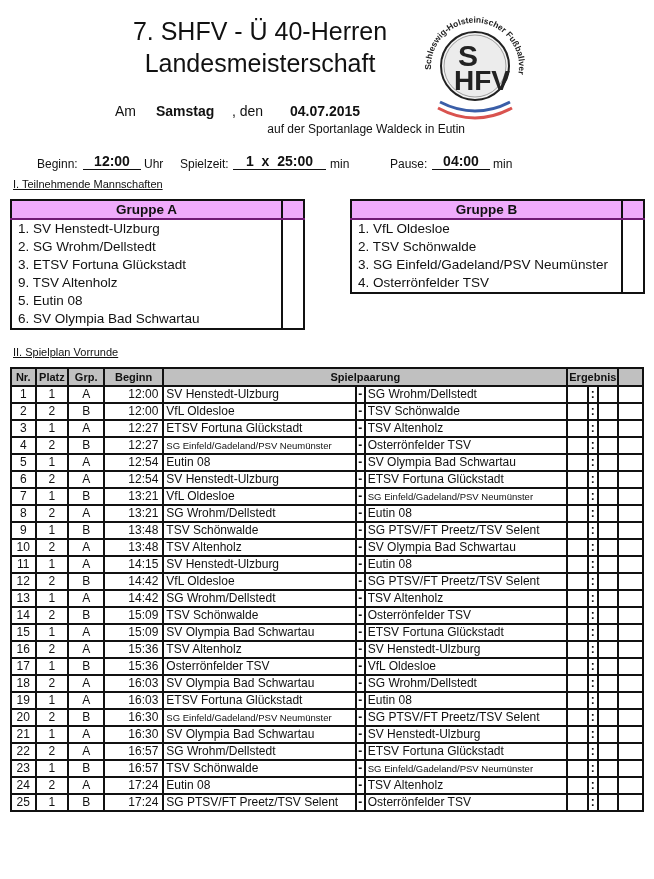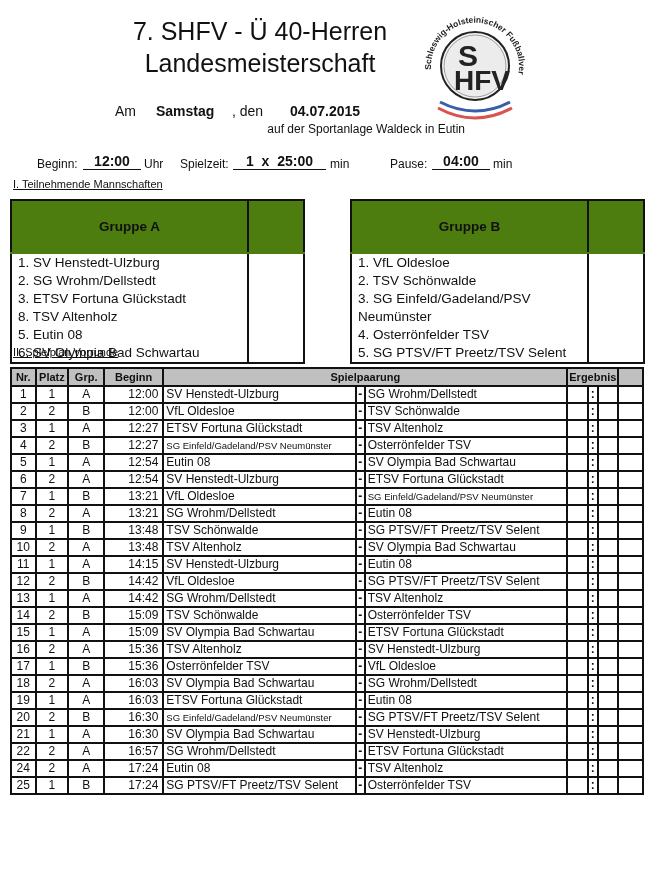--- a/index.html
+++ b/index.html
@@ -9,21 +9,21 @@
   .title { left: 0; width: 520px; text-align: center; font-size: 25px; line-height: 30px; }
   .t1 { top: 16px; left: 0; width: 520px; }
   .t2 { top: 48px; left: 0; width: 520px; }
   .logo { left: 414px; top: 10px; width: 122px; height: 112px; }
   .dateline { top: 103px; font-size: 14px; }
   .venue { top: 122px; left: 0; width: 464px; text-align: right; font-size: 12px; }
   .timeline { top: 155px; font-size: 12px; }
   .ul-field { display: inline-block; border-bottom: 1.5px solid #111; font-weight: bold; text-align: center; font-size: 14px; }
   .section { font-size: 11px; text-decoration: underline; }
   .grp { border: 2px solid #111; border-collapse: collapse; font-size: 13.5px; }
-  .grp th { background: #4d7c0f; font-weight: bold; height: 17px; padding: 17px; border-bottom: 2px solid #4d7c0f; }
+  .grp th { background: #f0abfc; font-weight: bold; height: 17px; padding: 0; border-bottom: 2px solid #701a75; }
   .grp th.gx { width: 20px; border-left: 2px solid #111; }
   .grp td { height: 18px; padding: 0 0 0 6px; line-height: 18px; }
   .grp td.gx { border-left: 2px solid #111; padding: 0; width: 20px; }
   table.plan { border-collapse: collapse; border: 2px solid #111; font-size: 12px; table-layout: fixed; }
   table.plan th { background: #c0c0c0; font-size: 11px; font-weight: bold; height: 16px; padding: 0; border: 2px solid #111; }
   table.plan td { border: 2px solid #111; height: 15px; padding: 0; line-height: 15px; white-space: nowrap; overflow: hidden; }
   .c { text-align: center; }
   .r { text-align: right; padding-right: 4px !important; }
   .team { padding-left: 2px !important; margin-top: 36px; }
   .small { font-size: 9.5px; }
@@ -84,21 +84,21 @@
       </tr>
   <tr>
         <td>2.  SG Wrohm/Dellstedt</td>
         <td class="gx"></td>
       </tr>
   <tr>
         <td>3.  ETSV Fortuna Glückstadt</td>
         <td class="gx"></td>
       </tr>
   <tr>
-        <td>8.  TSV Altenholz</td>
+        <td>9.  TSV Altenholz</td>
         <td class="gx"></td>
       </tr>
   <tr>
         <td>5.  Eutin 08</td>
         <td class="gx"></td>
       </tr>
   <tr>
         <td>6.  SV Olympia Bad Schwartau</td>
         <td class="gx"></td>
       </tr>
@@ -118,24 +118,20 @@
   <tr>
         <td>2.  TSV Schönwalde</td>
         <td class="gx"></td>
       </tr>
   <tr>
         <td>3.  SG Einfeld/Gadeland/PSV Neumünster</td>
         <td class="gx"></td>
       </tr>
   <tr>
         <td>4.  Osterrönfelder TSV</td>
-        <td class="gx"></td>
-      </tr>
-  <tr>
-        <td>5.  SG PTSV/FT Preetz/TSV Selent</td>
         <td class="gx"></td>
       </tr>
 </tbody>
   </table>
 
 <div class="abs section" style="left:13px; top:346px;">II. Spielplan Vorrunde</div>
 
 <table class="abs plan" id="plan" style="left:10px; top:367px; width:634px;">
   <colgroup>
     <col style="width:24px">
@@ -442,20 +438,33 @@
         <td class="r">16:57</td>
         <td class="team">SG Wrohm/Dellstedt</td>
         <td class="dash">-</td>
         <td class="team">ETSV Fortuna Glückstadt</td>
         <td></td>
         <td class="colon">:</td>
         <td></td>
         <td></td>
       </tr>
       <tr>
+        <td class="c">23</td>
+        <td class="c">1</td>
+        <td class="c">B</td>
+        <td class="r">16:57</td>
+        <td class="team">TSV Schönwalde</td>
+        <td class="dash">-</td>
+        <td class="team small">SG Einfeld/Gadeland/PSV Neumünster</td>
+        <td></td>
+        <td class="colon">:</td>
+        <td></td>
+        <td></td>
+      </tr>
+      <tr>
         <td class="c">24</td>
         <td class="c">2</td>
         <td class="c">A</td>
         <td class="r">17:24</td>
         <td class="team">Eutin 08</td>
         <td class="dash">-</td>
         <td class="team">TSV Altenholz</td>
         <td></td>
         <td class="colon">:</td>
         <td></td>

